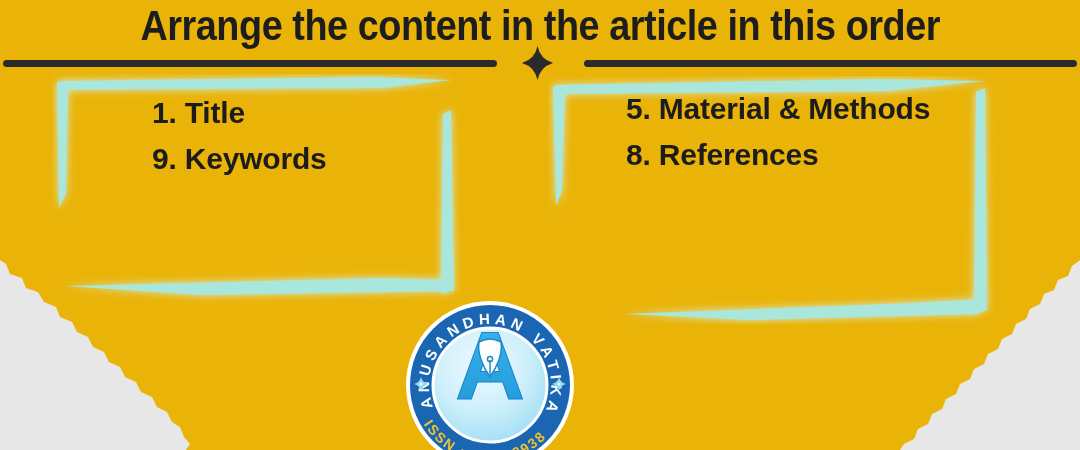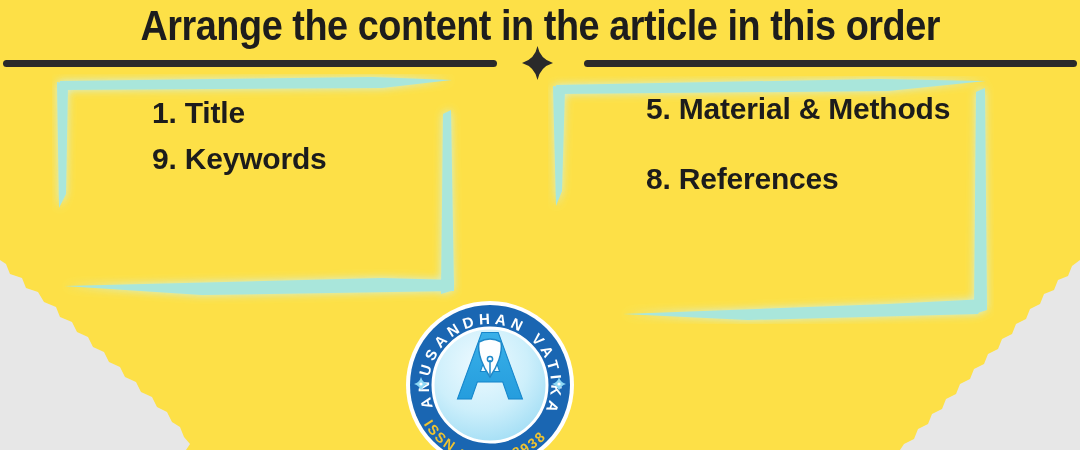--- a/index.html
+++ b/index.html
@@ -1,17 +1,17 @@
 <!DOCTYPE html>
 <html><head>
 <meta charset="utf-8">
 <style>
   html,body{margin:0;padding:0;background:#fff;}
   .stage{
-    position:relative;width:1080px;height:450px;background:#fde047;
+    position:relative;width:1080px;height:450px;background:#eab308;
     overflow:hidden;font-family:"Liberation Sans",sans-serif;
   }
   .bg-shapes{position:absolute;left:0;top:0;width:1080px;height:450px;}
   .page-title{
     position:absolute;top:2px;left:0;right:0;text-align:center;
     font-weight:700;font-size:42px;color:#1d1d1d;letter-spacing:-.5px;white-space:nowrap;
   }
   .page-title .squeeze{display:inline-block;transform:scaleX(.90);transform-origin:center;}
   .divider-bar{
     position:absolute;top:60px;height:7px;background:#2a2a2a;border-radius:4px;
@@ -19,21 +19,21 @@
   .divider-bar.left{left:3px;width:494px;}
   .divider-bar.right{left:584px;width:493px;}
   .divider-star{position:absolute;left:522px;top:46px;}
   .box-border{position:absolute;}
   .box-items{position:absolute;display:flex;flex-direction:column;}
   .box-items .item{
     font-weight:700;font-size:30px;line-height:46px;color:#1c1c1c;
     letter-spacing:-.2px;white-space:nowrap;margin-left:32px;
   }
   .items-left{left:120px;top:90px;}
-  .items-right{left:614px;top:86px;gap:24px;}
+  .items-right{left:594px;top:86px;}
   .logo{position:absolute;left:390px;top:296px;}
 </style>
 </head>
 <body>
 
 <div class="stage">
 
   <svg class="bg-shapes" viewBox="0 0 1080 450" aria-hidden="true">
     <polygon fill="#e7e7e7" points="0,260 6,264 10,274 22,278 26,288 38,292 44,302 56,307 60,317 72,322 77,332 88,337 93,347 104,352 109,362 120,367 125,377 136,382 141,392 152,397 157,407 167,412 172,422 180,427 184,437 190,444 186,450 0,450"></polygon>
     <polygon fill="#e7e7e7" points="1080,260 1072,266 1068,276 1058,280 1054,290 1044,294 1040,304 1030,309 1026,319 1016,324 1012,334 1002,339 998,349 988,354 984,364 974,369 970,379 960,384 956,394 946,399 942,409 932,414 928,424 918,429 914,439 904,444 900,450 1080,450"></polygon>

